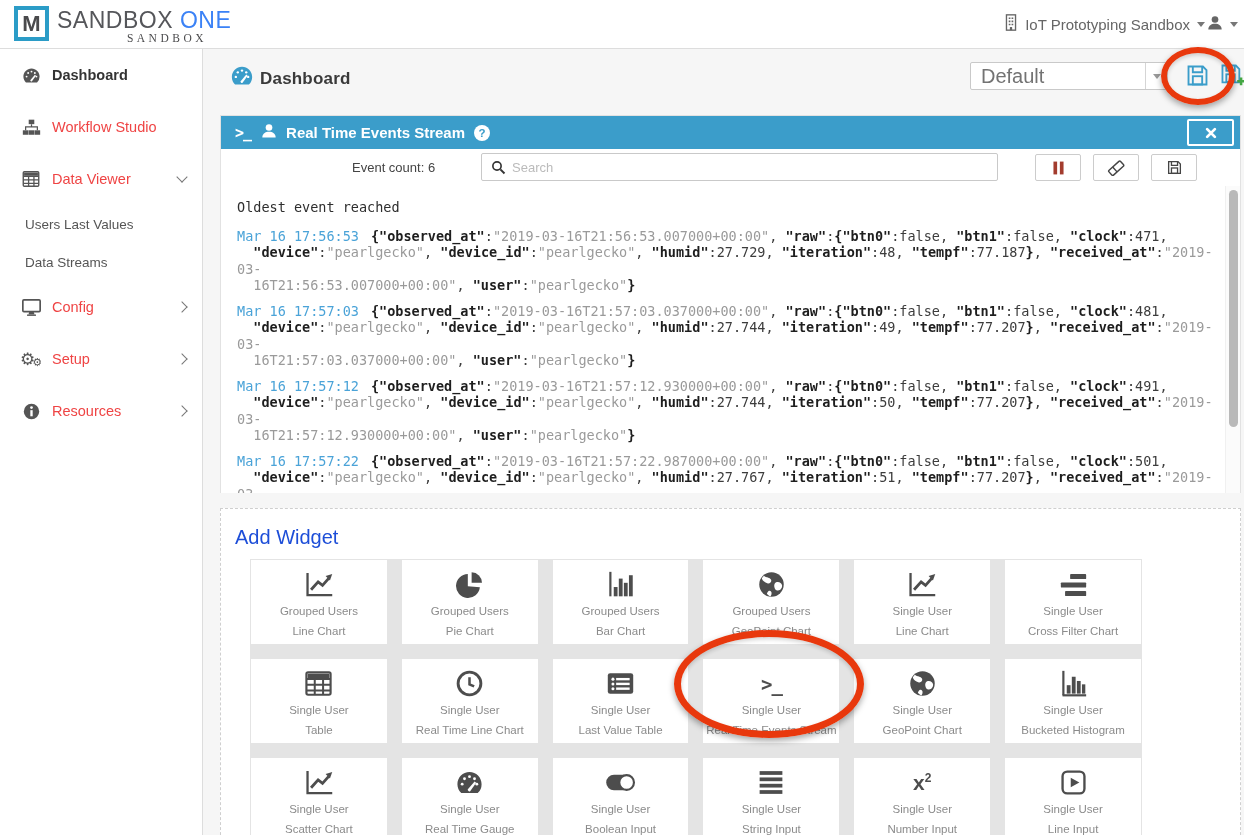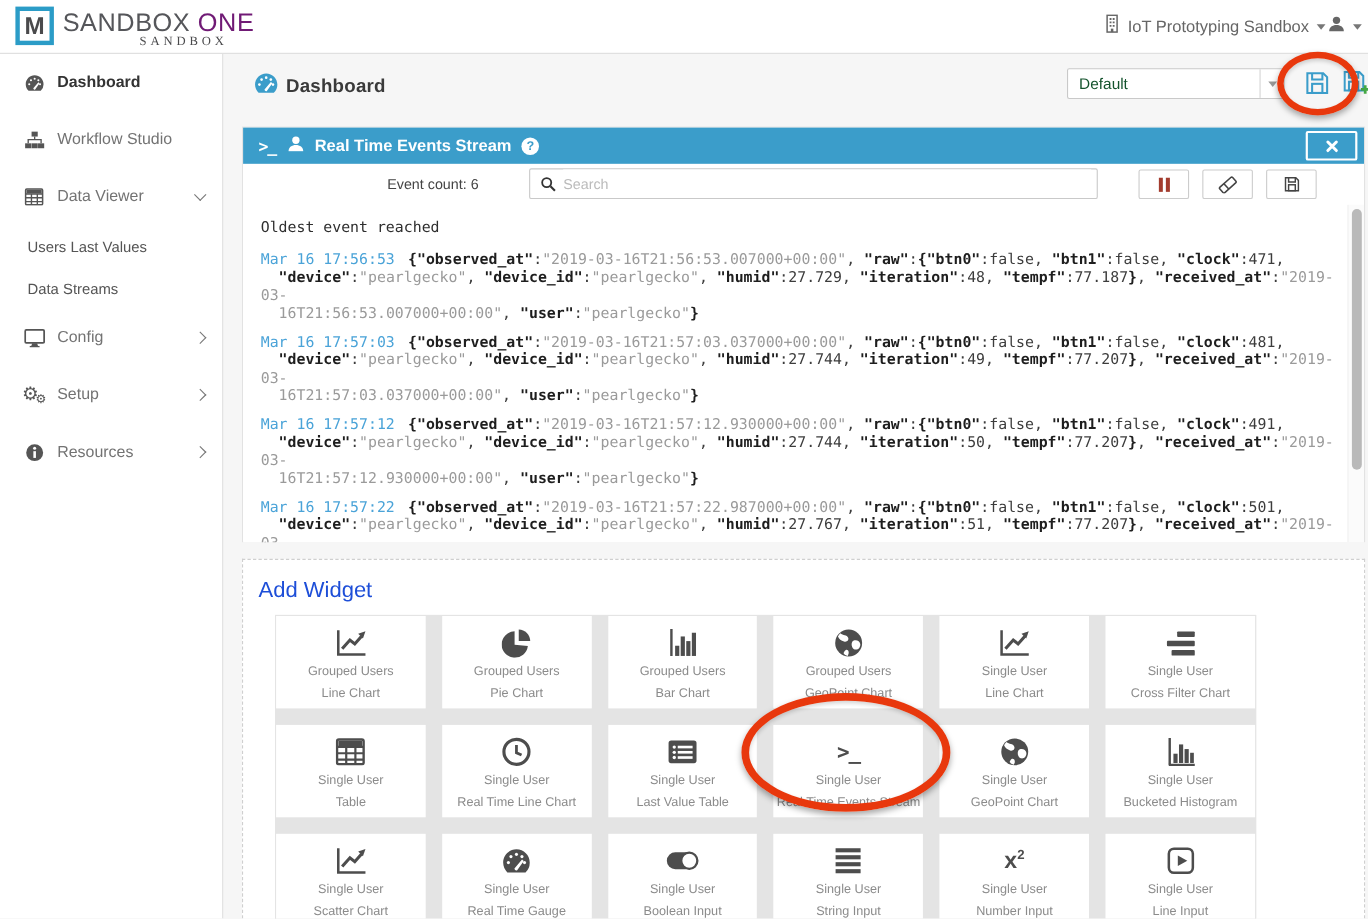--- a/index.html
+++ b/index.html
@@ -4,47 +4,47 @@
 <style>
   *{box-sizing:border-box;margin:0;padding:0}
   body{width:1244px;height:835px;overflow:hidden;position:relative;background:#f6f6f6;
        font-family:"Liberation Sans",sans-serif;-webkit-font-smoothing:antialiased}
 
   
   .topbar{position:absolute;top:0;left:0;width:1244px;height:49px;background:#fff;border-bottom:1px solid #ddd;z-index:5}
   .logo-box{position:absolute;left:14px;top:6px;width:35px;height:35px;border:4px solid #2b9cc7;
             display:flex;align-items:center;justify-content:center;font-weight:bold;font-size:22px;color:#4a4a4c}
   .wordmark{position:absolute;left:57px;top:7px;font-size:23px;letter-spacing:.5px;color:#55565a;white-space:nowrap}
-  .wordmark .one{color:#701a75}
+  .wordmark .one{color:#3b82f6}
   .subtitle{position:absolute;left:57px;top:32px;width:150px;text-align:right;font-family:"Liberation Serif",serif;
             font-size:11.5px;letter-spacing:3.5px;color:#4a4a4c}
   .hgroup{position:absolute;top:0;height:48px;display:flex;align-items:center;gap:7px;cursor:pointer}
   .hg-ws{right:39px}
   .hg-user{right:6px}
   .hlabel{font-size:15px;color:#666}
   .caret{width:0;height:0;border:4px solid transparent;border-top:5px solid #777;margin-top:4px}
 
   
   .sidebar{position:absolute;top:49px;left:0;width:203px;bottom:0;background:#fff;border-right:1px solid #ddd;z-index:4}
   .snav{position:absolute;left:0;width:203px;height:28px;display:flex;align-items:center;cursor:pointer}
   .sicon{width:24px;margin-left:19px;display:flex;justify-content:center;align-items:center}
-  .slabel{margin-left:9px;font-size:14.5px;color:#737373}
+  .slabel{margin-left:9px;font-size:14.5px;color:#ef4444}
   .slabel.active{color:#333;font-weight:bold}
   .ssub{margin-left:25px;font-size:13.5px;color:#555}
   .chev{position:absolute;right:17px;width:8px;height:8px;border-right:1.8px solid #777;border-bottom:1.8px solid #777}
   .chev.down{transform:rotate(45deg);margin-top:-4px}
   .chev.right{transform:rotate(-45deg)}
   .gearchar{font-family:"DejaVu Sans",sans-serif;color:#555;line-height:1}
 
   
   .main{position:absolute;left:204px;top:49px;right:0;bottom:0;background:#f6f6f6}
   .page-title{position:absolute;left:56px;top:20px;font-size:17px;color:#3a3a3a;font-weight:bold;letter-spacing:.2px}
   .page-gauge{position:absolute;left:26px;top:16px}
   .select{background:#fff;border:1px solid #c9c9c9;border-radius:2px;display:flex;align-items:center;cursor:pointer}
-  .select .stext{flex:1;padding-left:10px;font-size:14px;color:#14532d}
+  .select .stext{flex:1;padding-left:10px;font-size:20px;color:#737373}
   .select .scaret{width:22px;align-self:stretch;border-left:1px solid #d5d5d5;display:flex;align-items:center;justify-content:center}
   .dash-select{position:absolute;left:766px;top:13px;width:198px;height:28px}
   .hdr-save{position:absolute;left:982px;top:15px;cursor:pointer}
   .hdr-add{position:absolute;left:1016px;top:14px;cursor:pointer}
 
   
   .panel{position:absolute;left:16px;top:66px;width:1021px;height:378px;background:#fff;border:1px solid #e2e2e2}
   .stream-head{position:absolute;left:0;top:0;width:100%;height:33px;background:#3b9dca;display:flex;align-items:center}
   .term-glyph{font-family:"DejaVu Sans Mono",monospace;font-weight:bold;color:#fff;font-size:15px;margin-left:14px;letter-spacing:-1px}
   .stream-title{color:#fff;font-weight:bold;font-size:15px;margin-left:9px}

